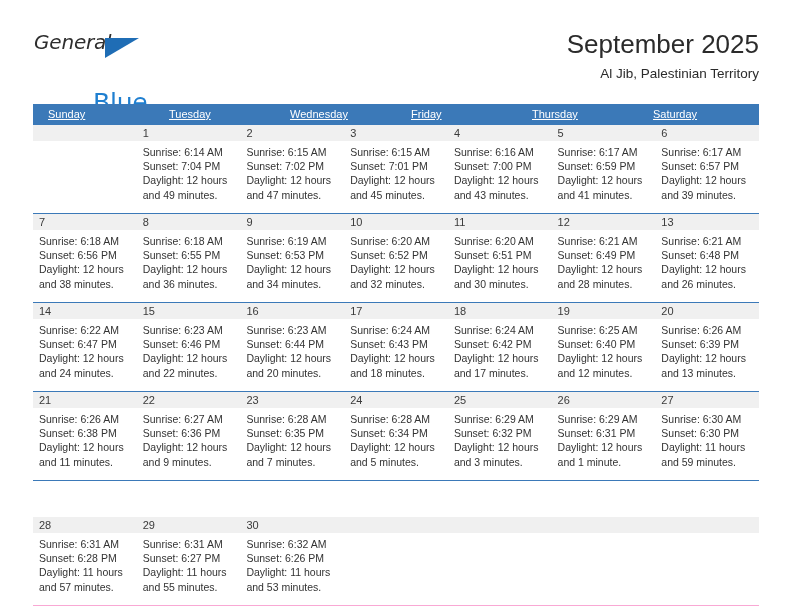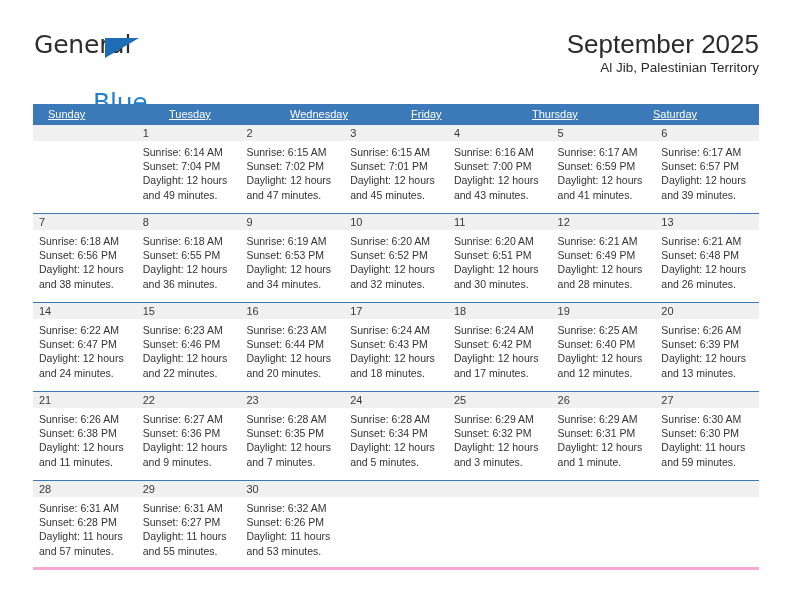--- a/index.html
+++ b/index.html
@@ -34,26 +34,27 @@
     position: absolute;
     left: 0;
     top: 0;
     width: 220px;
     height: 60px;
   }
   .logo-general {
     position: absolute;
     left: 1px;
     top: 2px;
-    font-size: 25px;
+    font-size: 20px;
     letter-spacing: -0.2px;
     color: #2e2e2e;
     font-family: "DejaVu Sans", sans-serif;
     font-weight: 400;
     line-height: 1;
+    font-style: italic;
   }
   .logo-triangle {
     position: absolute;
     left: 72px;
     top: 8px;
     width: 0;
     height: 0;
     border-left: 34px solid #1f6db5;
     border-bottom: 20px solid transparent;
   }
@@ -76,20 +77,21 @@
     text-align: right;
   }
   .cal-title {
     font-size: 26px;
     color: #2b2b2b;
     font-weight: 400;
     line-height: 1.15;
     white-space: nowrap;
   }
   .cal-subtitle {
+    margin-top: 6px;
     font-size: 13.5px;
     color: #2b2b2b;
     font-weight: 400;
     line-height: 1.2;
     white-space: nowrap;
   }
 
   
   .calendar {
     position: absolute;
@@ -112,21 +114,22 @@
     white-space: nowrap;
     text-decoration: underline;
   }
   .week {
     display: flex;
     border-bottom: 1px solid #3b79b8;
     height: 89px;
     box-sizing: border-box;
   }
   .week:last-child {
-    border-bottom: 3px solid #f9a8d4;
+    border-bottom: 1px solid #f9a8d4;
+    margin-top: 36px;
   }
   .cell {
     flex: 1 1 0;
     box-sizing: border-box;
     position: relative;
     overflow: hidden;
   }
   .cell .daynum-band {
     height: 16px;
     background: #f0f0f0;

